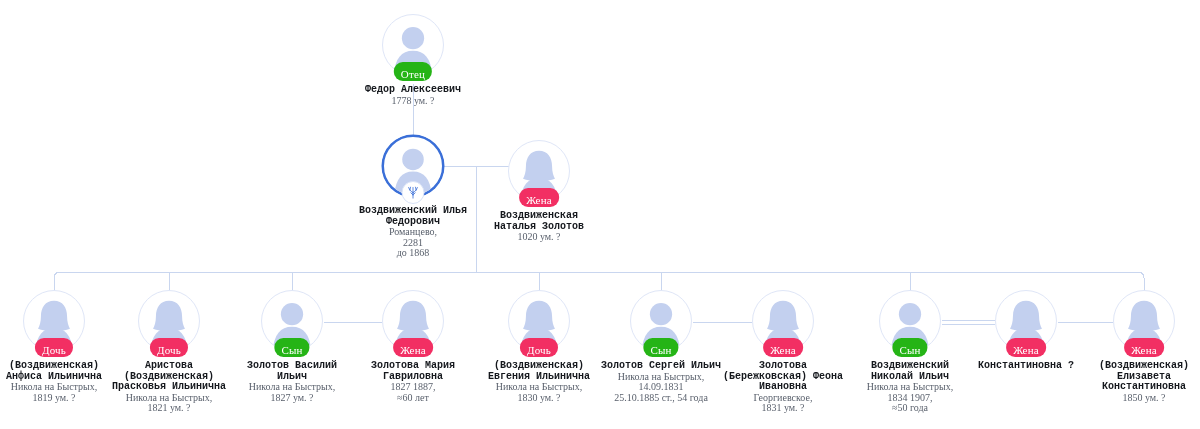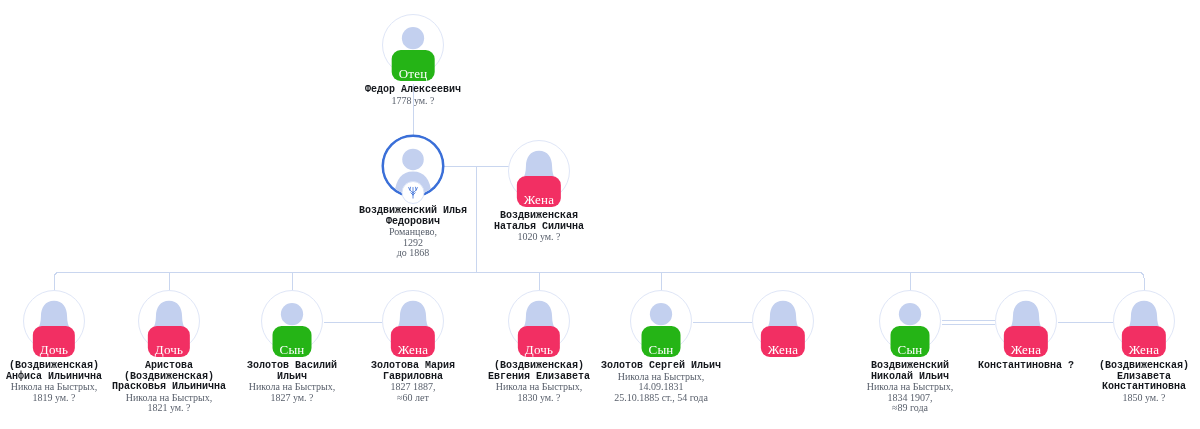--- a/index.html
+++ b/index.html
@@ -38,24 +38,24 @@
     border:2px solid #3a6fd8;
     box-shadow:0 0 0 0.5px #3a6fd8;
   }
   .avatar svg{display:block;width:100%;height:100%;}
 
   .badge{
     position:absolute;
     left:50%;
     transform:translateX(-50%);
     bottom:-5px;
-    padding:19px 7px 2px 7px;
+    padding:7px 7px 2px 7px;
     border-radius:9px;
     font-family:"Liberation Serif", serif;
-    font-size:13px;
+    font-size:11px;
     line-height:10px;
     color:#ffffff;
     white-space:nowrap;
     letter-spacing:0.2px;
   }
   .badge.male{background:#25b416;}
   .badge.female{background:#f22f63;}
 
   .tree-badge{
     position:absolute;
@@ -151,37 +151,37 @@
             <path d="M17 8 L19 4"></path>
             <path d="M17 8 L16 3.5"></path>
             <path d="M12 11 L12 4"></path>
           </svg>
         </div>
       </div>
       <div class="info">
         <div class="nm">Воздвиженский Илья</div>
         <div class="nm">Федорович</div>
         <div class="dt">Романцево,</div>
-        <div class="dt">1292</div>
+        <div class="dt">2281</div>
         <div class="dt">до 1868</div>
       </div>
     </div>
     <div class="node" style="left: 539px; top: 140px;">
       <div class="avatar-wrap">
         <div class="avatar">
           <svg viewBox="0 0 62 62" xmlns="http://www.w3.org/2000/svg">
             <path d="M31 10 C22 10 17.5 17 17.5 26 C17.5 32 16 36 14.5 39 C18 40.5 24 41.5 31 41.5 C38 41.5 44 40.5 47.5 39 C46 36 44.5 32 44.5 26 C44.5 17 40 10 31 10 Z" fill="#c3d0ef"></path>
             <path d="M31 38 C20 38 13 46 11.5 62 L50.5 62 C49 46 42 38 31 38 Z" fill="#c3d0ef"></path>
           </svg>
         </div>
         <div class="badge female">Жена</div>
       </div>
       <div class="info">
         <div class="nm">Воздвиженская</div>
-        <div class="nm">Наталья Силична</div>
+        <div class="nm">Наталья Золотов</div>
         <div class="dt">1020   ум. ?</div>
       </div>
     </div>
     <div class="node" style="left: 54px; top: 290px;">
       <div class="avatar-wrap">
         <div class="avatar">
           <svg viewBox="0 0 62 62" xmlns="http://www.w3.org/2000/svg">
             <path d="M31 10 C22 10 17.5 17 17.5 26 C17.5 32 16 36 14.5 39 C18 40.5 24 41.5 31 41.5 C38 41.5 44 40.5 47.5 39 C46 36 44.5 32 44.5 26 C44.5 17 40 10 31 10 Z" fill="#c3d0ef"></path>
             <path d="M31 38 C20 38 13 46 11.5 62 L50.5 62 C49 46 42 38 31 38 Z" fill="#c3d0ef"></path>
           </svg>
@@ -252,21 +252,21 @@
         <div class="avatar">
           <svg viewBox="0 0 62 62" xmlns="http://www.w3.org/2000/svg">
             <path d="M31 10 C22 10 17.5 17 17.5 26 C17.5 32 16 36 14.5 39 C18 40.5 24 41.5 31 41.5 C38 41.5 44 40.5 47.5 39 C46 36 44.5 32 44.5 26 C44.5 17 40 10 31 10 Z" fill="#c3d0ef"></path>
             <path d="M31 38 C20 38 13 46 11.5 62 L50.5 62 C49 46 42 38 31 38 Z" fill="#c3d0ef"></path>
           </svg>
         </div>
         <div class="badge female">Дочь</div>
       </div>
       <div class="info">
         <div class="nm">(Воздвиженская)</div>
-        <div class="nm">Евгения Елизавета</div>
+        <div class="nm">Евгения Ильинична</div>
         <div class="dt">Никола на Быстрых,</div>
         <div class="dt">1830   ум. ?</div>
       </div>
     </div>
     <div class="node" style="left: 661px; top: 290px;">
       <div class="avatar-wrap">
         <div class="avatar">
           <svg viewBox="0 0 62 62" xmlns="http://www.w3.org/2000/svg">
             <circle cx="31" cy="24" r="11.5" fill="#c3d0ef"></circle>
             <path d="M31 37 C19 37 12.5 45 11 62 L51 62 C49.5 45 43 37 31 37 Z" fill="#c3d0ef"></path>
@@ -284,37 +284,44 @@
     <div class="node" style="left: 783px; top: 290px;">
       <div class="avatar-wrap">
         <div class="avatar">
           <svg viewBox="0 0 62 62" xmlns="http://www.w3.org/2000/svg">
             <path d="M31 10 C22 10 17.5 17 17.5 26 C17.5 32 16 36 14.5 39 C18 40.5 24 41.5 31 41.5 C38 41.5 44 40.5 47.5 39 C46 36 44.5 32 44.5 26 C44.5 17 40 10 31 10 Z" fill="#c3d0ef"></path>
             <path d="M31 38 C20 38 13 46 11.5 62 L50.5 62 C49 46 42 38 31 38 Z" fill="#c3d0ef"></path>
           </svg>
         </div>
         <div class="badge female">Жена</div>
       </div>
+      <div class="info">
+        <div class="nm">Золотова</div>
+        <div class="nm">(Бережковская) Феона</div>
+        <div class="nm">Ивановна</div>
+        <div class="dt">Георгиевское,</div>
+        <div class="dt">1831   ум. ?</div>
+      </div>
     </div>
     <div class="node" style="left: 910px; top: 290px;">
       <div class="avatar-wrap">
         <div class="avatar">
           <svg viewBox="0 0 62 62" xmlns="http://www.w3.org/2000/svg">
             <circle cx="31" cy="24" r="11.5" fill="#c3d0ef"></circle>
             <path d="M31 37 C19 37 12.5 45 11 62 L51 62 C49.5 45 43 37 31 37 Z" fill="#c3d0ef"></path>
           </svg>
         </div>
         <div class="badge male">Сын</div>
       </div>
       <div class="info">
         <div class="nm">Воздвиженский</div>
         <div class="nm">Николай Ильич</div>
         <div class="dt">Никола на Быстрых,</div>
         <div class="dt">1834   1907,</div>
-        <div class="dt">≈89 года</div>
+        <div class="dt">≈50 года</div>
       </div>
     </div>
     <div class="node" style="left: 1026px; top: 290px;">
       <div class="avatar-wrap">
         <div class="avatar">
           <svg viewBox="0 0 62 62" xmlns="http://www.w3.org/2000/svg">
             <path d="M31 10 C22 10 17.5 17 17.5 26 C17.5 32 16 36 14.5 39 C18 40.5 24 41.5 31 41.5 C38 41.5 44 40.5 47.5 39 C46 36 44.5 32 44.5 26 C44.5 17 40 10 31 10 Z" fill="#c3d0ef"></path>
             <path d="M31 38 C20 38 13 46 11.5 62 L50.5 62 C49 46 42 38 31 38 Z" fill="#c3d0ef"></path>
           </svg>
         </div>

